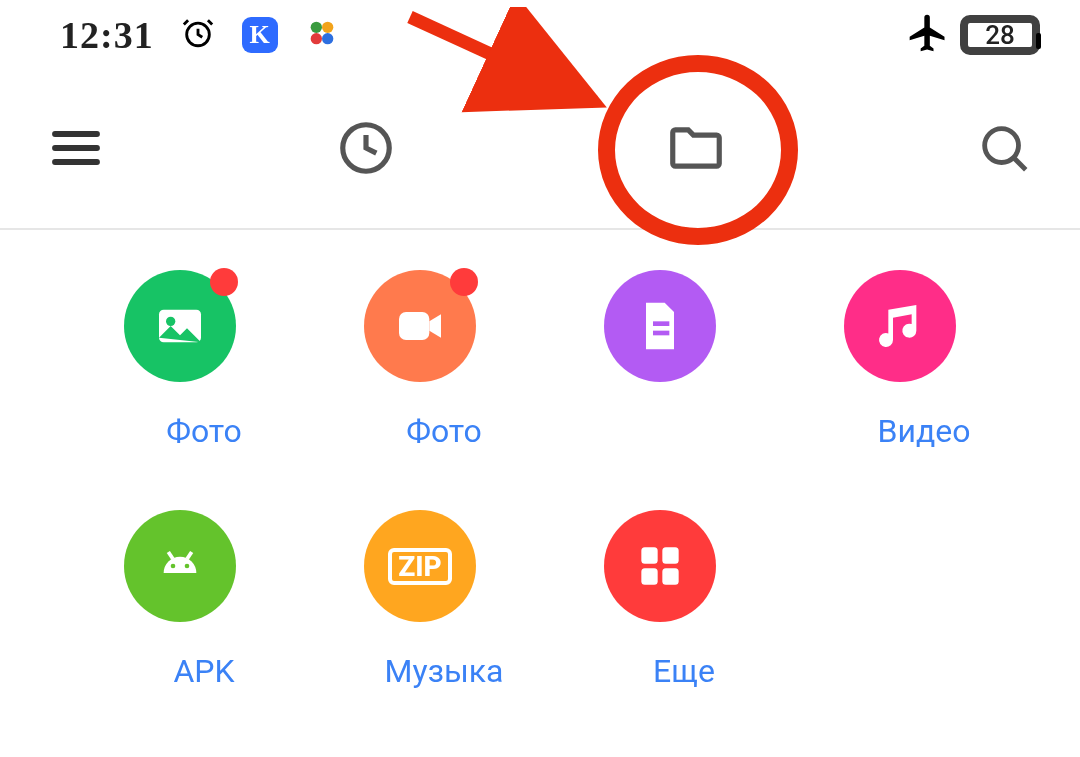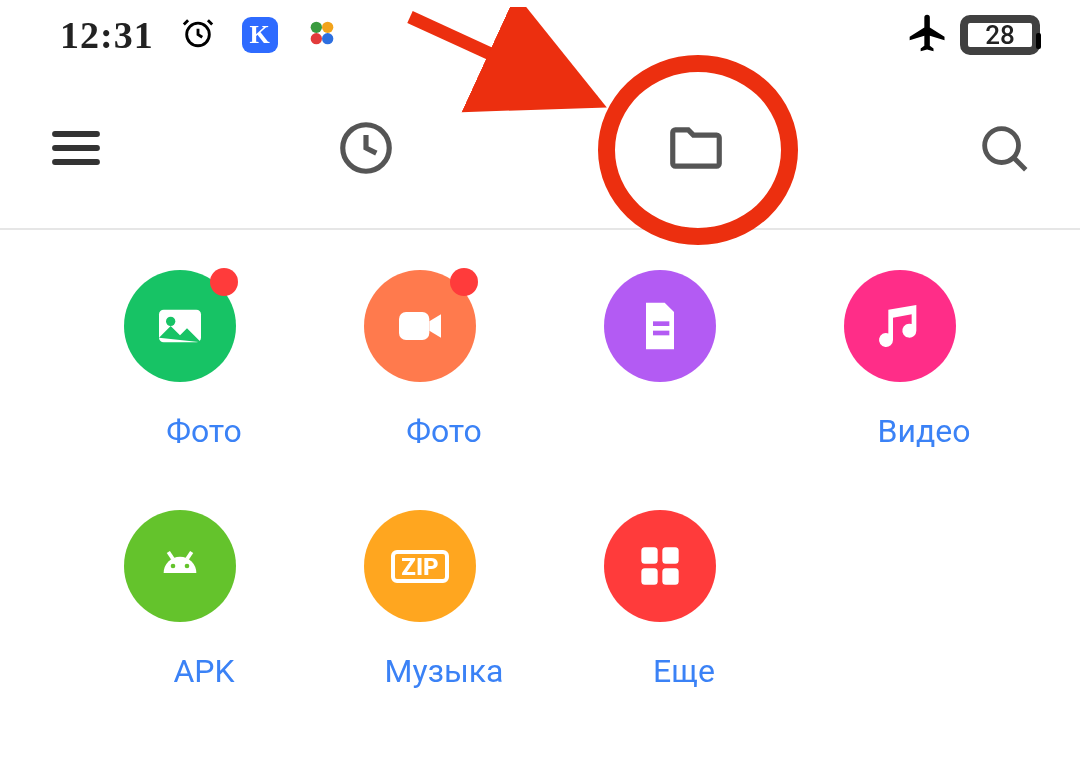--- a/index.html
+++ b/index.html
@@ -101,21 +101,21 @@
   .c-photos   { background: #17c365; }
   .c-video    { background: #ff7a4d; }
   .c-docs     { background: #b35bf3; }
   .c-music    { background: #ff2d88; }
   .c-apk      { background: #64c32c; }
   .c-download { background: #2d9ef0; }
   .c-archive  { background: #ffa61f; }
   .c-more     { background: #ff3b3b; }
 
   .zip-text {
-    color: #fff; font-weight: 800; font-size: 24px;
+    color: #fff; font-weight: 800; font-size: 28px;
     border: 4px solid #fff; border-radius: 6px;
     padding: 1px 6px 0 6px; line-height: 1;
   }
 </style>
 </head>
 <body>
 
 <div class="status-bar">
   <div class="status-left">
     <span class="clock">12:31</span>

